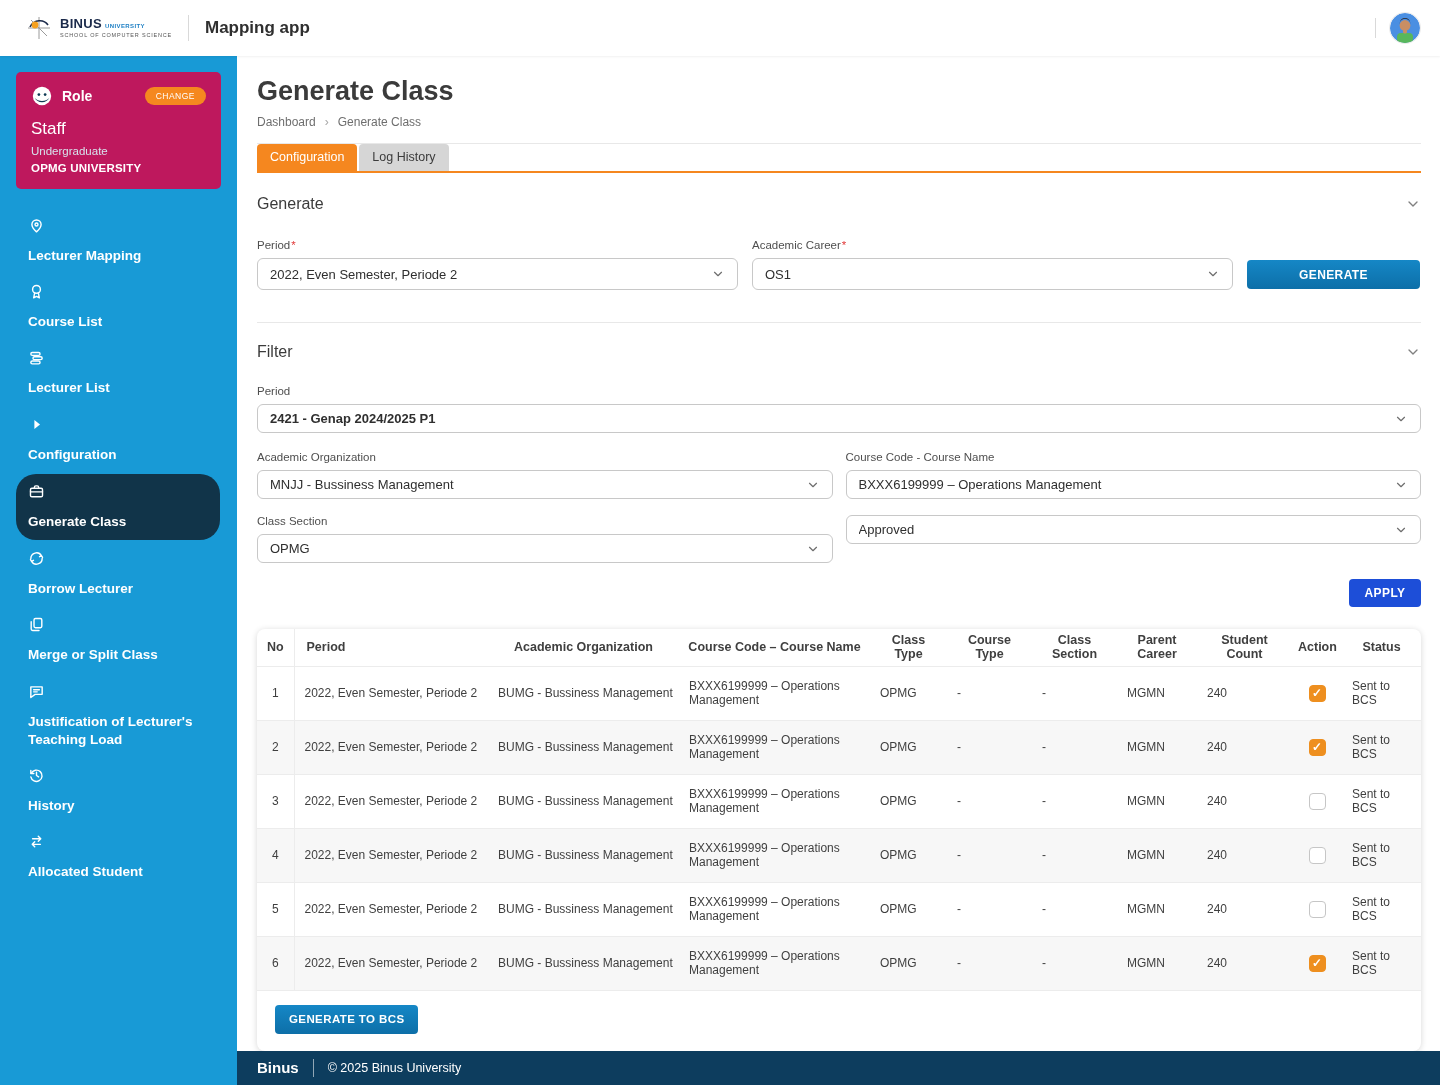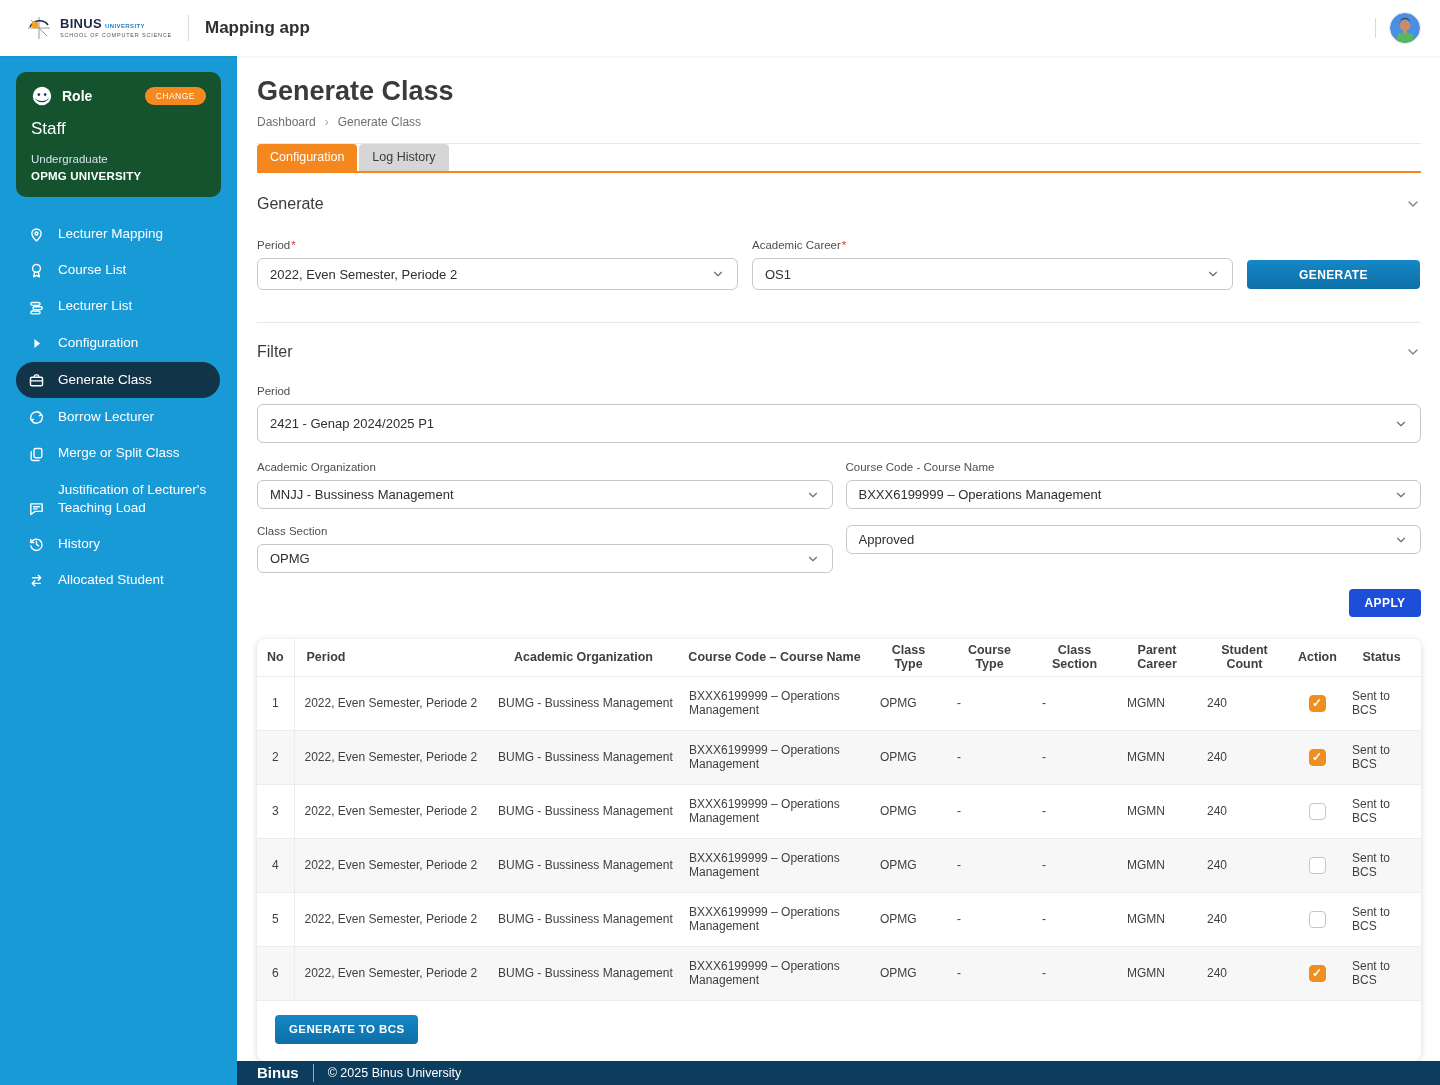--- a/index.html
+++ b/index.html
@@ -19,30 +19,30 @@
   .app-title { font-size:17px; font-weight:bold; color:#2f2f2f; }
   .header-spacer { flex:1; }
   .hv-div.light { height:20px; margin:0 14px; }
   .avatar { width:30px; height:30px; border-radius:50%; overflow:hidden; cursor:pointer; box-shadow:0 0 0 1px rgba(0,0,0,.08); }
 
   
   .shell { display:flex; height:1029px; }
 
   
   .sidebar { width:237px; background:#189ad6; flex:none; padding-top:16px; }
-  .role-card { margin:0 16px; background:#14532d; border-radius:10px; padding:13px 15px 15px; color:#fff; }
+  .role-card { margin:0 16px; background:#be185d; border-radius:5px; padding:13px 15px 15px; color:#fff; }
   .role-head { display:flex; align-items:center; gap:9px; }
   .role-face { width:22px; height:22px; flex:none; }
   .role-title { font-size:14px; font-weight:bold; flex:1; }
   .change-badge { background:#f5881f; color:#fff; font-size:8.5px; font-weight:normal; letter-spacing:.5px; padding:4px 11px; border-radius:11px; cursor:pointer; }
   .role-name { font-size:17px; margin-top:12px; font-weight:500; }
-  .role-level { font-size:11.5px; color:#d7e2ec; margin-top:14px; }
+  .role-level { font-size:11.5px; color:#d7e2ec; margin-top:6px; }
   .role-inst { font-size:11.5px; font-weight:bold; margin-top:5px; letter-spacing:.2px; }
   .side-menu { margin-top:20px; }
-  .side-item { display:flex; align-items:flex-end; gap:13px; color:#fff; font-size:13.5px; font-weight:400; padding:8px 12px 8px 28px; margin:2px 0; cursor:pointer; }
+  .side-item { display:flex; align-items:flex-start; gap:13px; color:#fff; font-size:13.5px; font-weight:700; padding:8px 12px 8px 28px; margin:2px 0; cursor:pointer;flex-direction:column; }
   .side-item.active { background:#113449; border-radius:20px; margin:2px 17px 2px 16px; padding:9px 12px; }
   .s-ico { width:17px; height:17px; flex:none; display:flex; align-items:center; justify-content:center; }
   .s-ico svg { width:17px; height:17px; stroke:#fff; fill:none; stroke-width:2; stroke-linecap:round; stroke-linejoin:round; }
   .s-ico svg .fill { fill:#fff; stroke:none; }
   .s-label { line-height:1.35; }
 
   
   .main-col { flex:1; display:flex; flex-direction:column; background:#fff; }
   .main { flex:1; padding:0 21px 0 20px; }
 
@@ -70,21 +70,21 @@
   .gen-row { display:flex; gap:14px; margin-top:26px; align-items:flex-end; padding-bottom:18px; }
   .f-period { width:481px; }
   .f-career { width:481px; }
   .btn { border:none; border-radius:4px; color:#fff; font-weight:bold; cursor:pointer; font-family:inherit; letter-spacing:.4px; }
   .btn.blue { background:linear-gradient(#1587c6,#0d6fa8); }
   .btn.orange { background:#1d4ed8; }
   .btn-generate { width:173px; height:29px; font-size:12px; margin-bottom:1px; }
 
   .filter-sec { padding-top:20px; }
   .f-full { margin-top:24px; }
-  .f-full .select { height:39px; }
+  .f-full .select { height:29px;font-weight:bold; }
   .filter-grid { display:grid; grid-template-columns:1fr 1fr; column-gap:13px; row-gap:16px; margin-top:18px; }
   .filter-grid .select { height:29px; }
   .apply-row { display:flex; justify-content:flex-end; margin-top:16px; }
   .btn-apply { width:72px; height:28px; font-size:12px; }
 
   
   .card { margin-top:22px; background:#fff; border-radius:8px; box-shadow:0 1px 6px rgba(0,0,0,.16); overflow:hidden; }
   table { border-collapse:collapse; table-layout:fixed; width:100%; }
   thead th { font-size:12.5px; font-weight:bold; color:#3f3f3f; height:37px; text-align:center; border-bottom:1px solid #ececec; padding:0 6px; }
   thead th:first-child { border-right:1px solid #ececec; }

